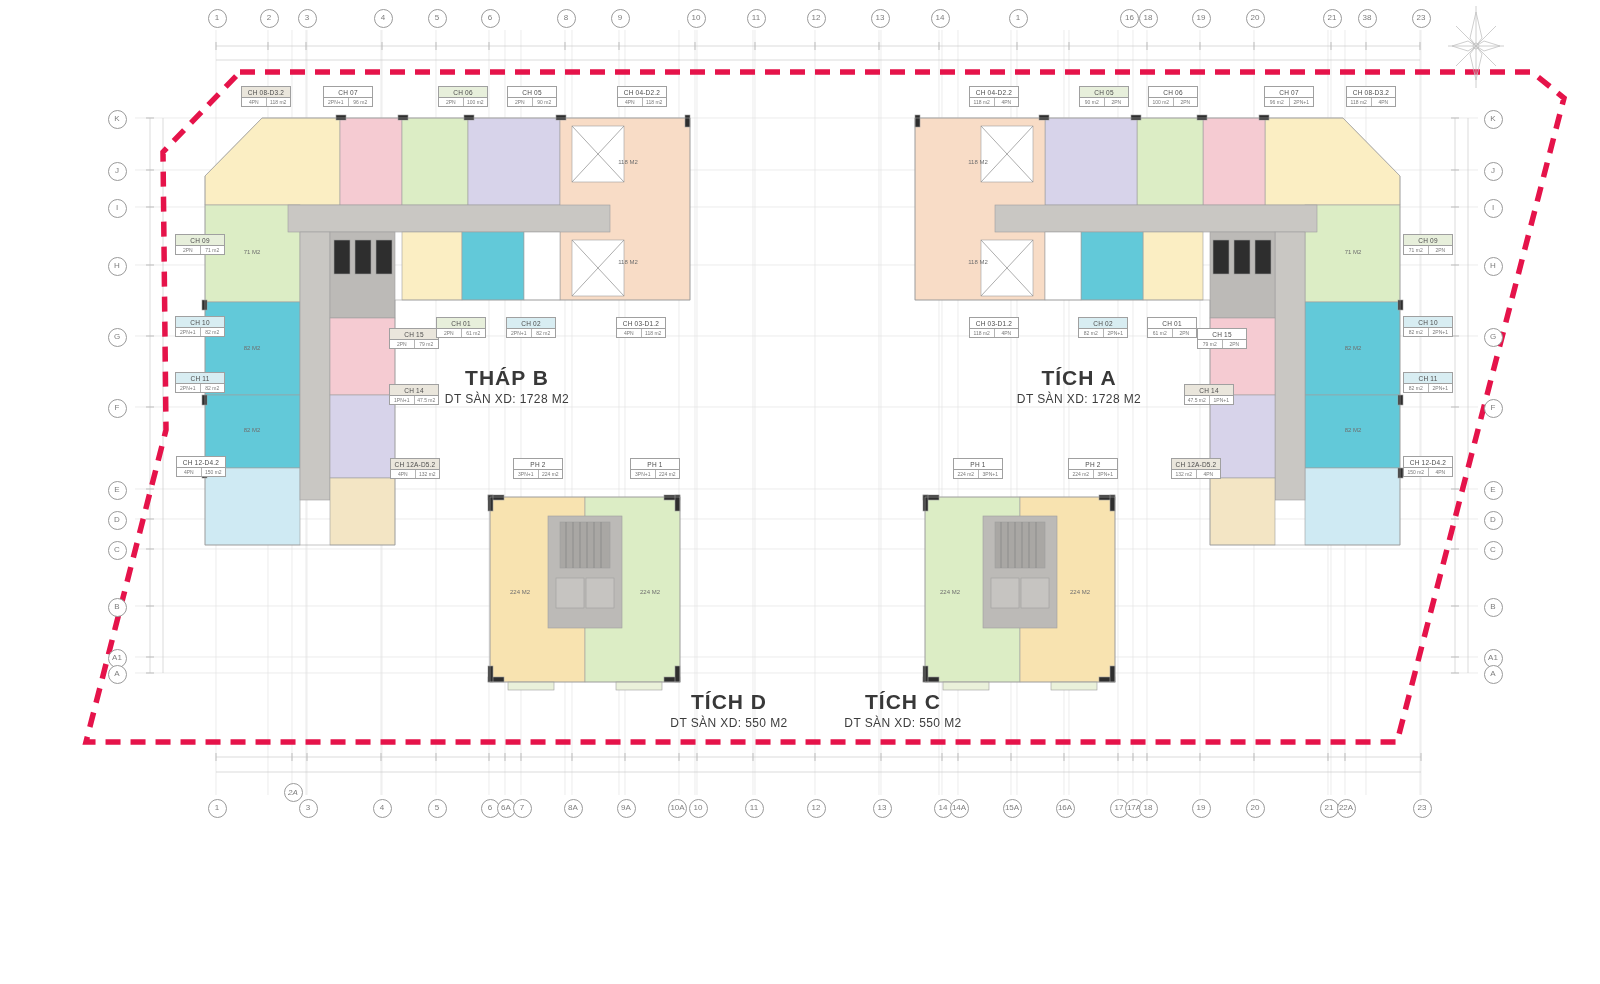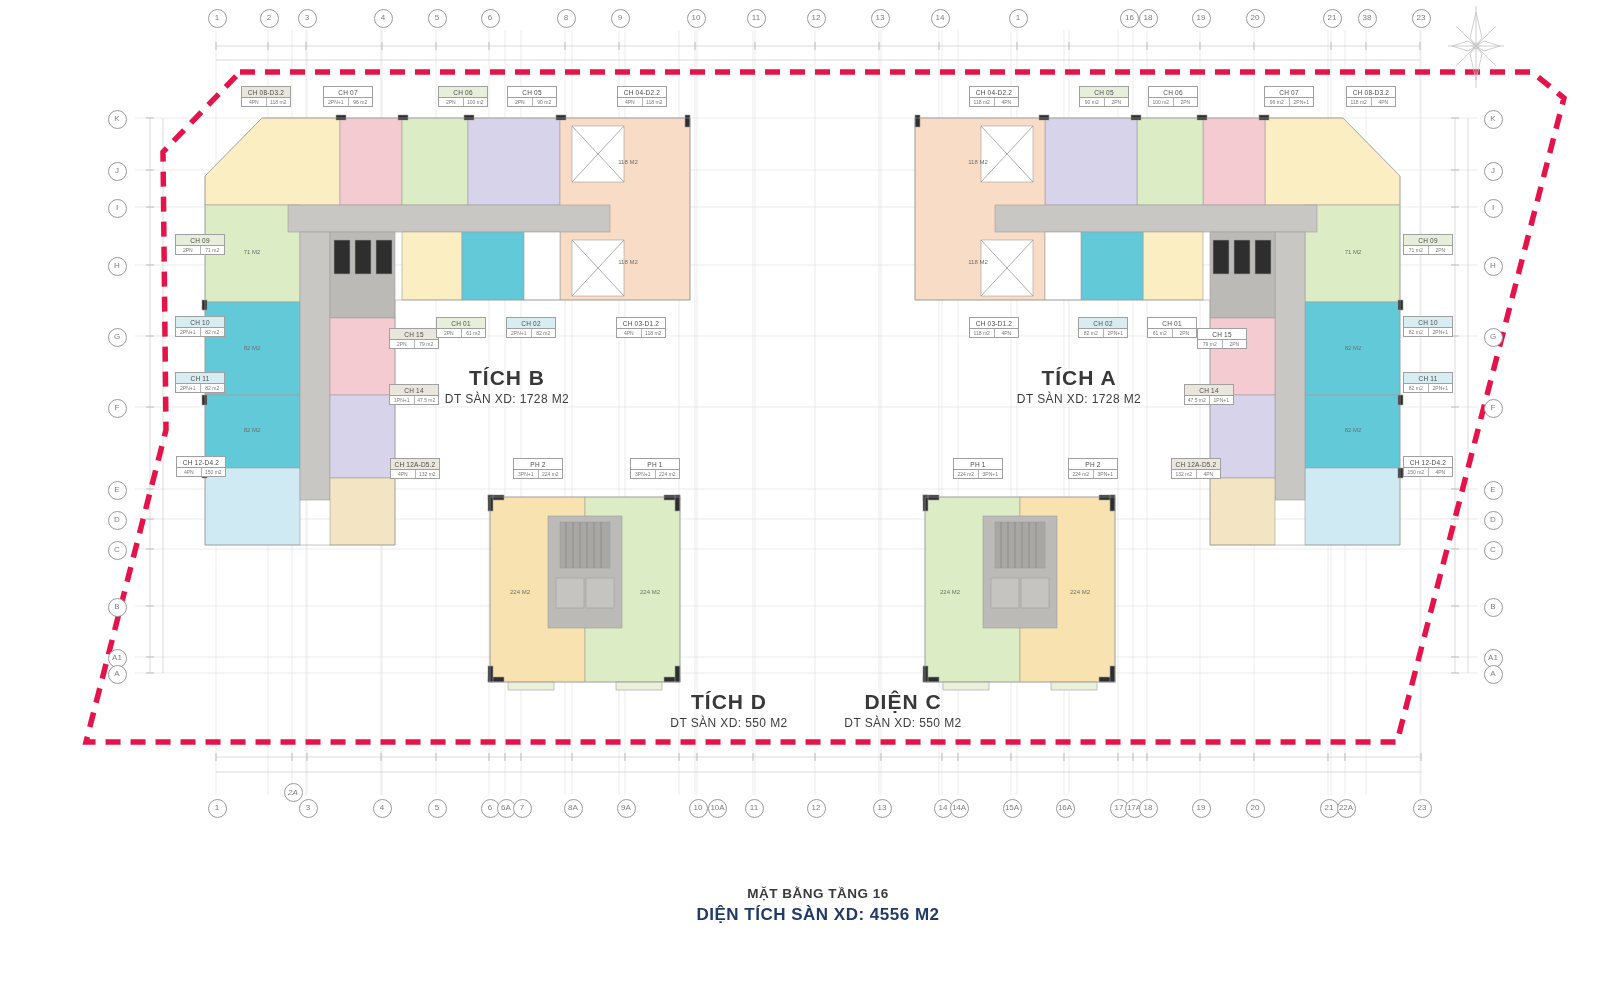--- a/index.html
+++ b/index.html
@@ -336,40 +336,36 @@
       <line x1="20" y1="-20" x2="-20" y2="20"></line>
       <path d="M0,-34 L6,-8 L0,0 L-6,-8 Z"></path>
       <path d="M0,34 L6,8 L0,0 L-6,8 Z"></path>
       <path d="M-24,0 L-8,5 L0,0 L-8,-5 Z"></path>
       <path d="M24,0 L8,5 L0,0 L8,-5 Z"></path>
       <circle cx="0" cy="0" r="3"></circle>
     </g>
   </svg>
 
   <div class="tname" style="left:507px;top:366px;">
-    <div class="nm">TÍCH B</div>
+    <div class="nm">THÁP B</div>
     <div class="ar">DT SÀN XD: 1728 M2</div>
   </div>
   <div class="tname" style="left:1079px;top:366px;">
     <div class="nm">TÍCH A</div>
     <div class="ar">DT SÀN XD: 1728 M2</div>
   </div>
   <div class="tname" style="left:729px;top:690px;">
     <div class="nm">TÍCH D</div>
     <div class="ar">DT SÀN XD: 550 M2</div>
   </div>
   <div class="tname" style="left:903px;top:690px;">
-    <div class="nm">DIỆN C</div>
+    <div class="nm">TÍCH C</div>
     <div class="ar">DT SÀN XD: 550 M2</div>
   </div>
 
-  <div class="main-title">
-    <div class="mt1">MẶT BẰNG TẦNG 16</div>
-    <div class="mt2">DIỆN TÍCH SÀN XD: 4556 M2</div>
-  </div>
 
 <div class="bubble" style="left: 207.5px; top: 8.5px;">1</div>
     <div class="bubble" style="left: 259.5px; top: 8.5px;">2</div>
     <div class="bubble" style="left: 297.5px; top: 8.5px;">3</div>
     <div class="bubble" style="left: 373.5px; top: 8.5px;">4</div>
     <div class="bubble" style="left: 427.5px; top: 8.5px;">5</div>
     <div class="bubble" style="left: 480.5px; top: 8.5px;">6</div>
     <div class="bubble" style="left: 556.5px; top: 8.5px;">8</div>
     <div class="bubble" style="left: 610.5px; top: 8.5px;">9</div>
     <div class="bubble" style="left: 686.5px; top: 8.5px;">10</div>
@@ -388,21 +384,21 @@
     <div class="bubble" style="left: 207.5px; top: 798.5px;">1</div>
     <div class="bubble" style="left: 283.5px; top: 783px; font-style: italic;">2A</div>
     <div class="bubble" style="left: 298.5px; top: 798.5px;">3</div>
     <div class="bubble" style="left: 372.5px; top: 798.5px;">4</div>
     <div class="bubble" style="left: 427.5px; top: 798.5px;">5</div>
     <div class="bubble" style="left: 480.5px; top: 798.5px;">6</div>
     <div class="bubble" style="left: 496.5px; top: 798.5px;">6A</div>
     <div class="bubble" style="left: 512.5px; top: 798.5px;">7</div>
     <div class="bubble" style="left: 563.5px; top: 798.5px;">8A</div>
     <div class="bubble" style="left: 616.5px; top: 798.5px;">9A</div>
-    <div class="bubble" style="left: 708px; top: 798.5px;">10A</div>
+    <div class="bubble" style="left: 668px; top: 798.5px;">10A</div>
     <div class="bubble" style="left: 688.5px; top: 798.5px;">10</div>
     <div class="bubble" style="left: 744.5px; top: 798.5px;">11</div>
     <div class="bubble" style="left: 806.5px; top: 798.5px;">12</div>
     <div class="bubble" style="left: 872.5px; top: 798.5px;">13</div>
     <div class="bubble" style="left: 933.5px; top: 798.5px;">14</div>
     <div class="bubble" style="left: 949.5px; top: 798.5px;">14A</div>
     <div class="bubble" style="left: 1002.5px; top: 798.5px;">15A</div>
     <div class="bubble" style="left: 1055.5px; top: 798.5px;">16A</div>
     <div class="bubble" style="left: 1109.5px; top: 798.5px;">17</div>
     <div class="bubble" style="left: 1124.5px; top: 798.5px;">17A</div>

